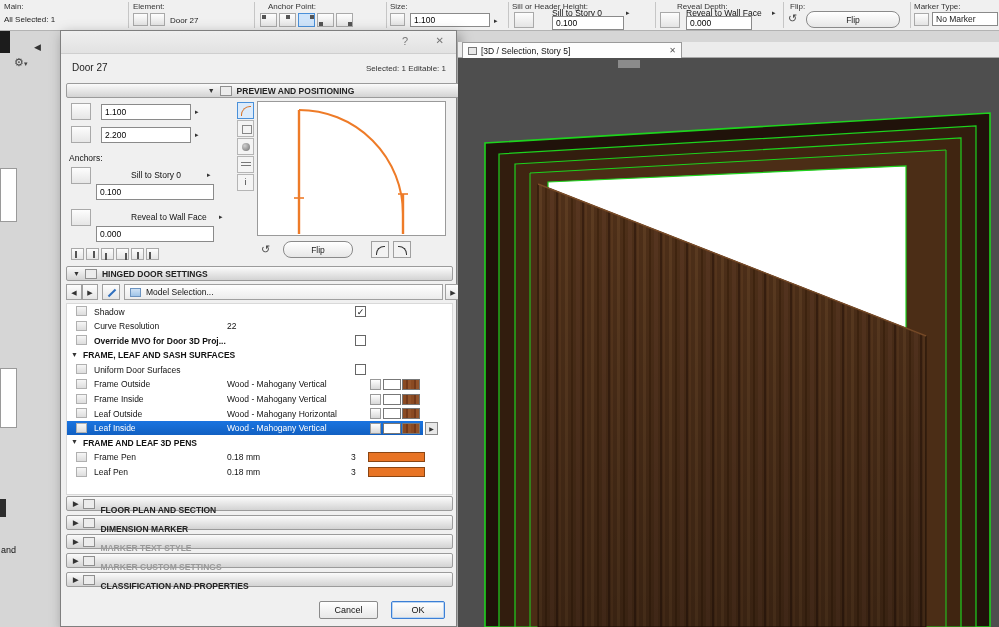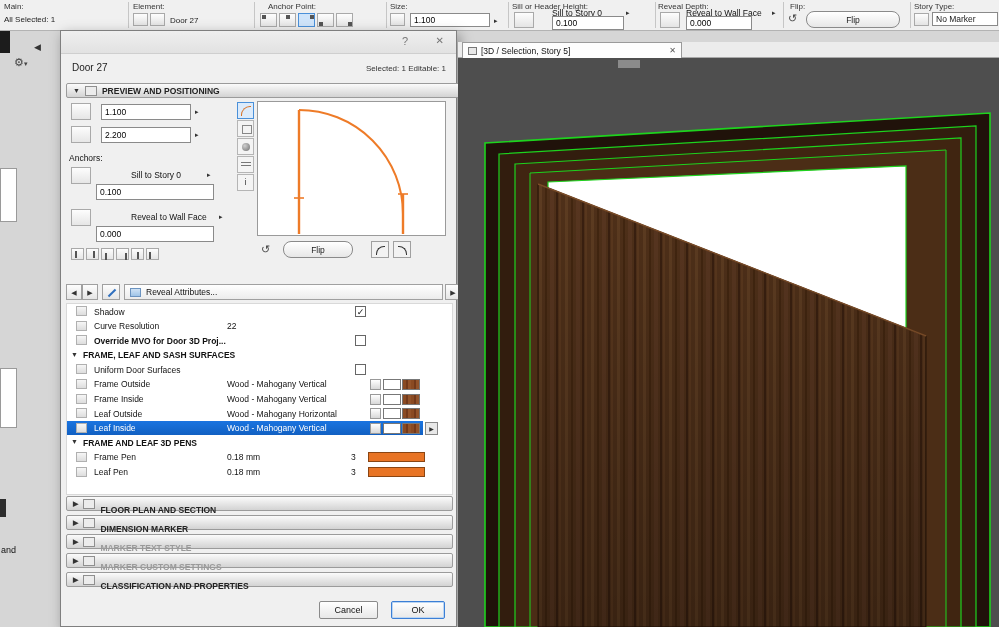--- a/index.html
+++ b/index.html
@@ -30,21 +30,21 @@
   .dialog{position:absolute;left:60px;top:30px;width:397px;height:597px;background:#f0f0f0;border:1px solid #7f7f7f;box-sizing:border-box;box-shadow:3px 4px 12px rgba(0,0,0,.35);}
   .dlg-titlebar{position:absolute;left:0;top:0;width:100%;height:22px;background:linear-gradient(#efefef,#e2e2e2);border-bottom:1px solid #cfcfcf;}
   .dlg-help{position:absolute;right:48px;top:4px;font-size:11px;color:#777;}
   .dlg-close{position:absolute;right:12px;top:4px;font-size:10px;color:#777;}
   .dlg-title{position:absolute;left:11px;top:31px;font-size:10px;color:#222;}
   .dlg-selinfo{position:absolute;right:10px;top:33px;font-size:8px;color:#333;}
   .secbar{background:linear-gradient(#fbfbfb,#d3d3d3);border:1px solid #9b9b9b;border-radius:2px;height:15px;display:flex;align-items:center;gap:5px;padding:0 6px;font-size:8.5px;font-weight:bold;color:#222;box-sizing:border-box;}
   .secbar .tri{font-size:7px;color:#333;}
   .secbar .sic{width:12px;height:10px;border:1px solid #8f8f8f;background:#ececec;box-sizing:border-box;}
   .secbar.dis .stitle{color:#9a9a9a;}
-  .sb1{position:absolute;left:5px;top:52px;width:430px;}
+  .sb1{position:absolute;left:5px;top:52px;width:430px;justify-content:center;}
   .sb2{position:absolute;left:5px;top:235px;width:387px;}
   
   .fic{position:absolute;width:20px;height:17px;border:1px solid #a9a9a9;background:linear-gradient(#fdfdfd,#e6e6e6);box-sizing:border-box;}
   .fld{position:absolute;height:16px;border:1px solid #8a8a8a;background:#fff;font-size:8.5px;padding:0 3px;box-sizing:border-box;font-family:"Liberation Sans",sans-serif;}
   .step{position:absolute;font-size:7px;color:#333;}
   .lbl{position:absolute;font-size:8.5px;color:#111;white-space:nowrap;}
   .preset-ic{position:absolute;top:217px;width:13px;height:12px;border:1px solid #a9a9a9;background:linear-gradient(#fdfdfd,#e6e6e6);box-sizing:border-box;}
   .preset-ic i{position:absolute;left:3px;top:2px;width:2px;height:7px;background:#555;}
   .pv-col{position:absolute;left:176px;top:71px;width:18px;}
   .pv-ic{width:17px;height:17px;border:1px solid #b5b5b5;background:#f4f4f4;margin-bottom:1px;box-sizing:border-box;position:relative;font-size:9px;text-align:center;line-height:15px;color:#444;}
@@ -140,33 +140,33 @@
     <div class="tb-step" style="left:494px;top:17px">▸</div>
     <div class="tb-sep" style="left:508px"></div>
 
     <div class="tb-label" style="left:512px">Sill or Header Height:</div>
     <div class="tb-ic" style="left:514px;top:12px;width:20px;height:16px"></div>
     <div class="tb-mode" style="left:552px;top:8px">Sill to Story 0</div>
     <div class="tb-step" style="left:626px;top:9px">▸</div>
     <input class="tb-field" style="left: 552px; top: 16px; width: 72px;" readonly="" value="0.100">
     <div class="tb-sep" style="left:655px"></div>
 
-    <div class="tb-label" style="left:658px">Reveal Depth:</div>
+    <div class="tb-label" style="left:677px">Reveal Depth:</div>
     <div class="tb-ic" style="left:660px;top:12px;width:20px;height:16px"></div>
     <div class="tb-mode" style="left:686px;top:8px">Reveal to Wall Face</div>
     <div class="tb-step" style="left:772px;top:9px">▸</div>
     <input class="tb-field" style="left: 686px; top: 16px; width: 66px;" readonly="" value="0.000">
     <div class="tb-sep" style="left:783px"></div>
 
     <div class="tb-label" style="left:790px">Flip:</div>
     <div class="rot-ic" style="left:788px;top:12px">↺</div>
     <div class="tb-btn" style="left:806px;top:11px;width:94px;line-height:16px">Flip</div>
     <div class="tb-sep" style="left:910px"></div>
 
-    <div class="tb-label" style="left:914px">Story Type:</div>
+    <div class="tb-label" style="left:914px">Marker Type:</div>
     <div class="tb-ic" style="left:914px;top:13px"></div>
     <div class="tb-field" style="left:932px;top:12px;width:66px;line-height:13px">No Marker</div>
   </div>
 
   <div class="sidestrip">
     <div class="dark-block"></div>
     <div class="collapse-arrow">◀</div>
     <div class="gear">⚙<span style="font-size:7px">▾</span></div>
     <div class="thumb" style="top:137px;height:54px"></div>
     <div class="thumb" style="top:337px;height:60px"></div>
@@ -255,30 +255,35 @@
 
     <div class="fliprow-rot">↺</div>
     <div class="tb-btn flip-btn" style="line-height:16px">Flip</div>
     <div class="swing-btn" style="left:310px">
         <span class="swingmini"></span>
       </div>
     <div class="swing-btn" style="left:332px">
         <span class="swingmini" style="transform:scaleX(-1)"></span>
       </div>
 
+    <div class="secbar sb2">
+      <span class="tri">▼</span>
+      <span class="sic"></span>
+      <span class="stitle">HINGED DOOR SETTINGS</span>
+    </div>
 
     <div class="navrow">
       <div class="navbtn navprev">◀</div>
       <div class="navbtn navfwd">▶</div>
       <div class="editbtn">
           <span class="pencil"></span>
         </div>
       <div class="crumbbtn">
         <span class="bic"></span>
-        <span>Reveal Attributes...</span>
+        <span>Model Selection...</span>
       </div>
       <div class="navbtn navnext">▶</div>
     </div>
 
     <div class="rows">
         <div class="srow t-checkbox">
           <span class="ric"></span>
           <span class="rlabel">Shadow</span>
           <span class="cb on">✓</span>
         </div>

